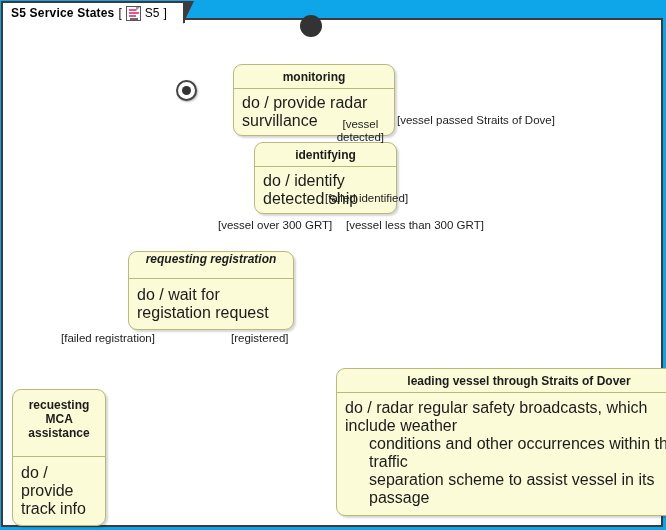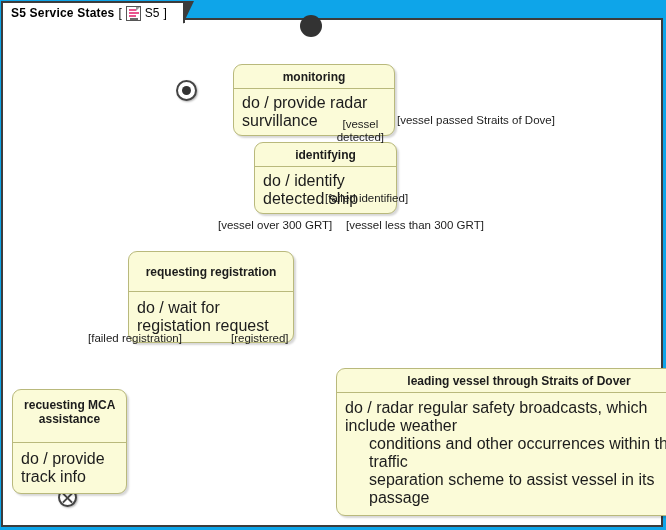--- a/index.html
+++ b/index.html
@@ -188,26 +188,26 @@
     <div class="sbody">do / provide radar survillance</div>
   </div>
 
   <div class="state" style="left:245px;top:142px;width:143px;margin-left:9px;">
     <div class="sname">identifying</div>
     <div class="sep"></div>
     <div class="sbody">do / identify detected ship</div>
   </div>
 
   <div class="state" style="left:128px;top:251px;width:166px;">
-    <div class="sname" style="padding-top:13px;padding-bottom:12px;">requesting registration</div>
+    <div class="sname" style="padding-top:0;padding-bottom:12px;font-style:italic;">requesting registration</div>
     <div class="sep"></div>
     <div class="sbody" style="padding-top:7px;padding-bottom:7px;">do / wait for registation request</div>
   </div>
 
-  <div class="state" style="left:12px;top:389px;width:115px;">
+  <div class="state" style="left:12px;top:389px;width:94px;">
     <div class="sname" style="padding-top:8px;padding-bottom:16px;">
       <span class="ln">recuesting MCA</span>
       <span class="ln">assistance</span>
     </div>
     <div class="sep"></div>
     <div class="sbody" style="padding-top:7px;padding-bottom:7px;">do / provide track info</div>
   </div>
 
   <div class="state" style="left:336px;top:368px;width:366px;">
     <div class="sname">leading vessel through Straits of Dover</div>
@@ -223,19 +223,19 @@
     <span class="ln">[vessel</span>
     <span class="ln">detected]</span>
   </div>
 
   <div class="lbl" style="left:325px;top:192px;">[failed identified]</div>
 
   <div class="lbl" style="left:182px;top:219px;padding-left:36px;">[vessel over 300 GRT]</div>
 
   <div class="lbl" style="left:346px;top:219px;">[vessel less than 300 GRT]</div>
 
-  <div class="lbl" style="left:61px;top:332px;margin-left:27px;">[failed registration]</div>
+  <div class="lbl" style="left:61px;top:332px;">[failed registration]</div>
 
   <div class="lbl" style="left:231px;top:332px;">[registered]</div>
 
   <div class="lbl" style="left:397px;top:74px;margin-top:40px;">[vessel passed Straits of Dove]</div>
 
 </div>
 
 </body></html>

